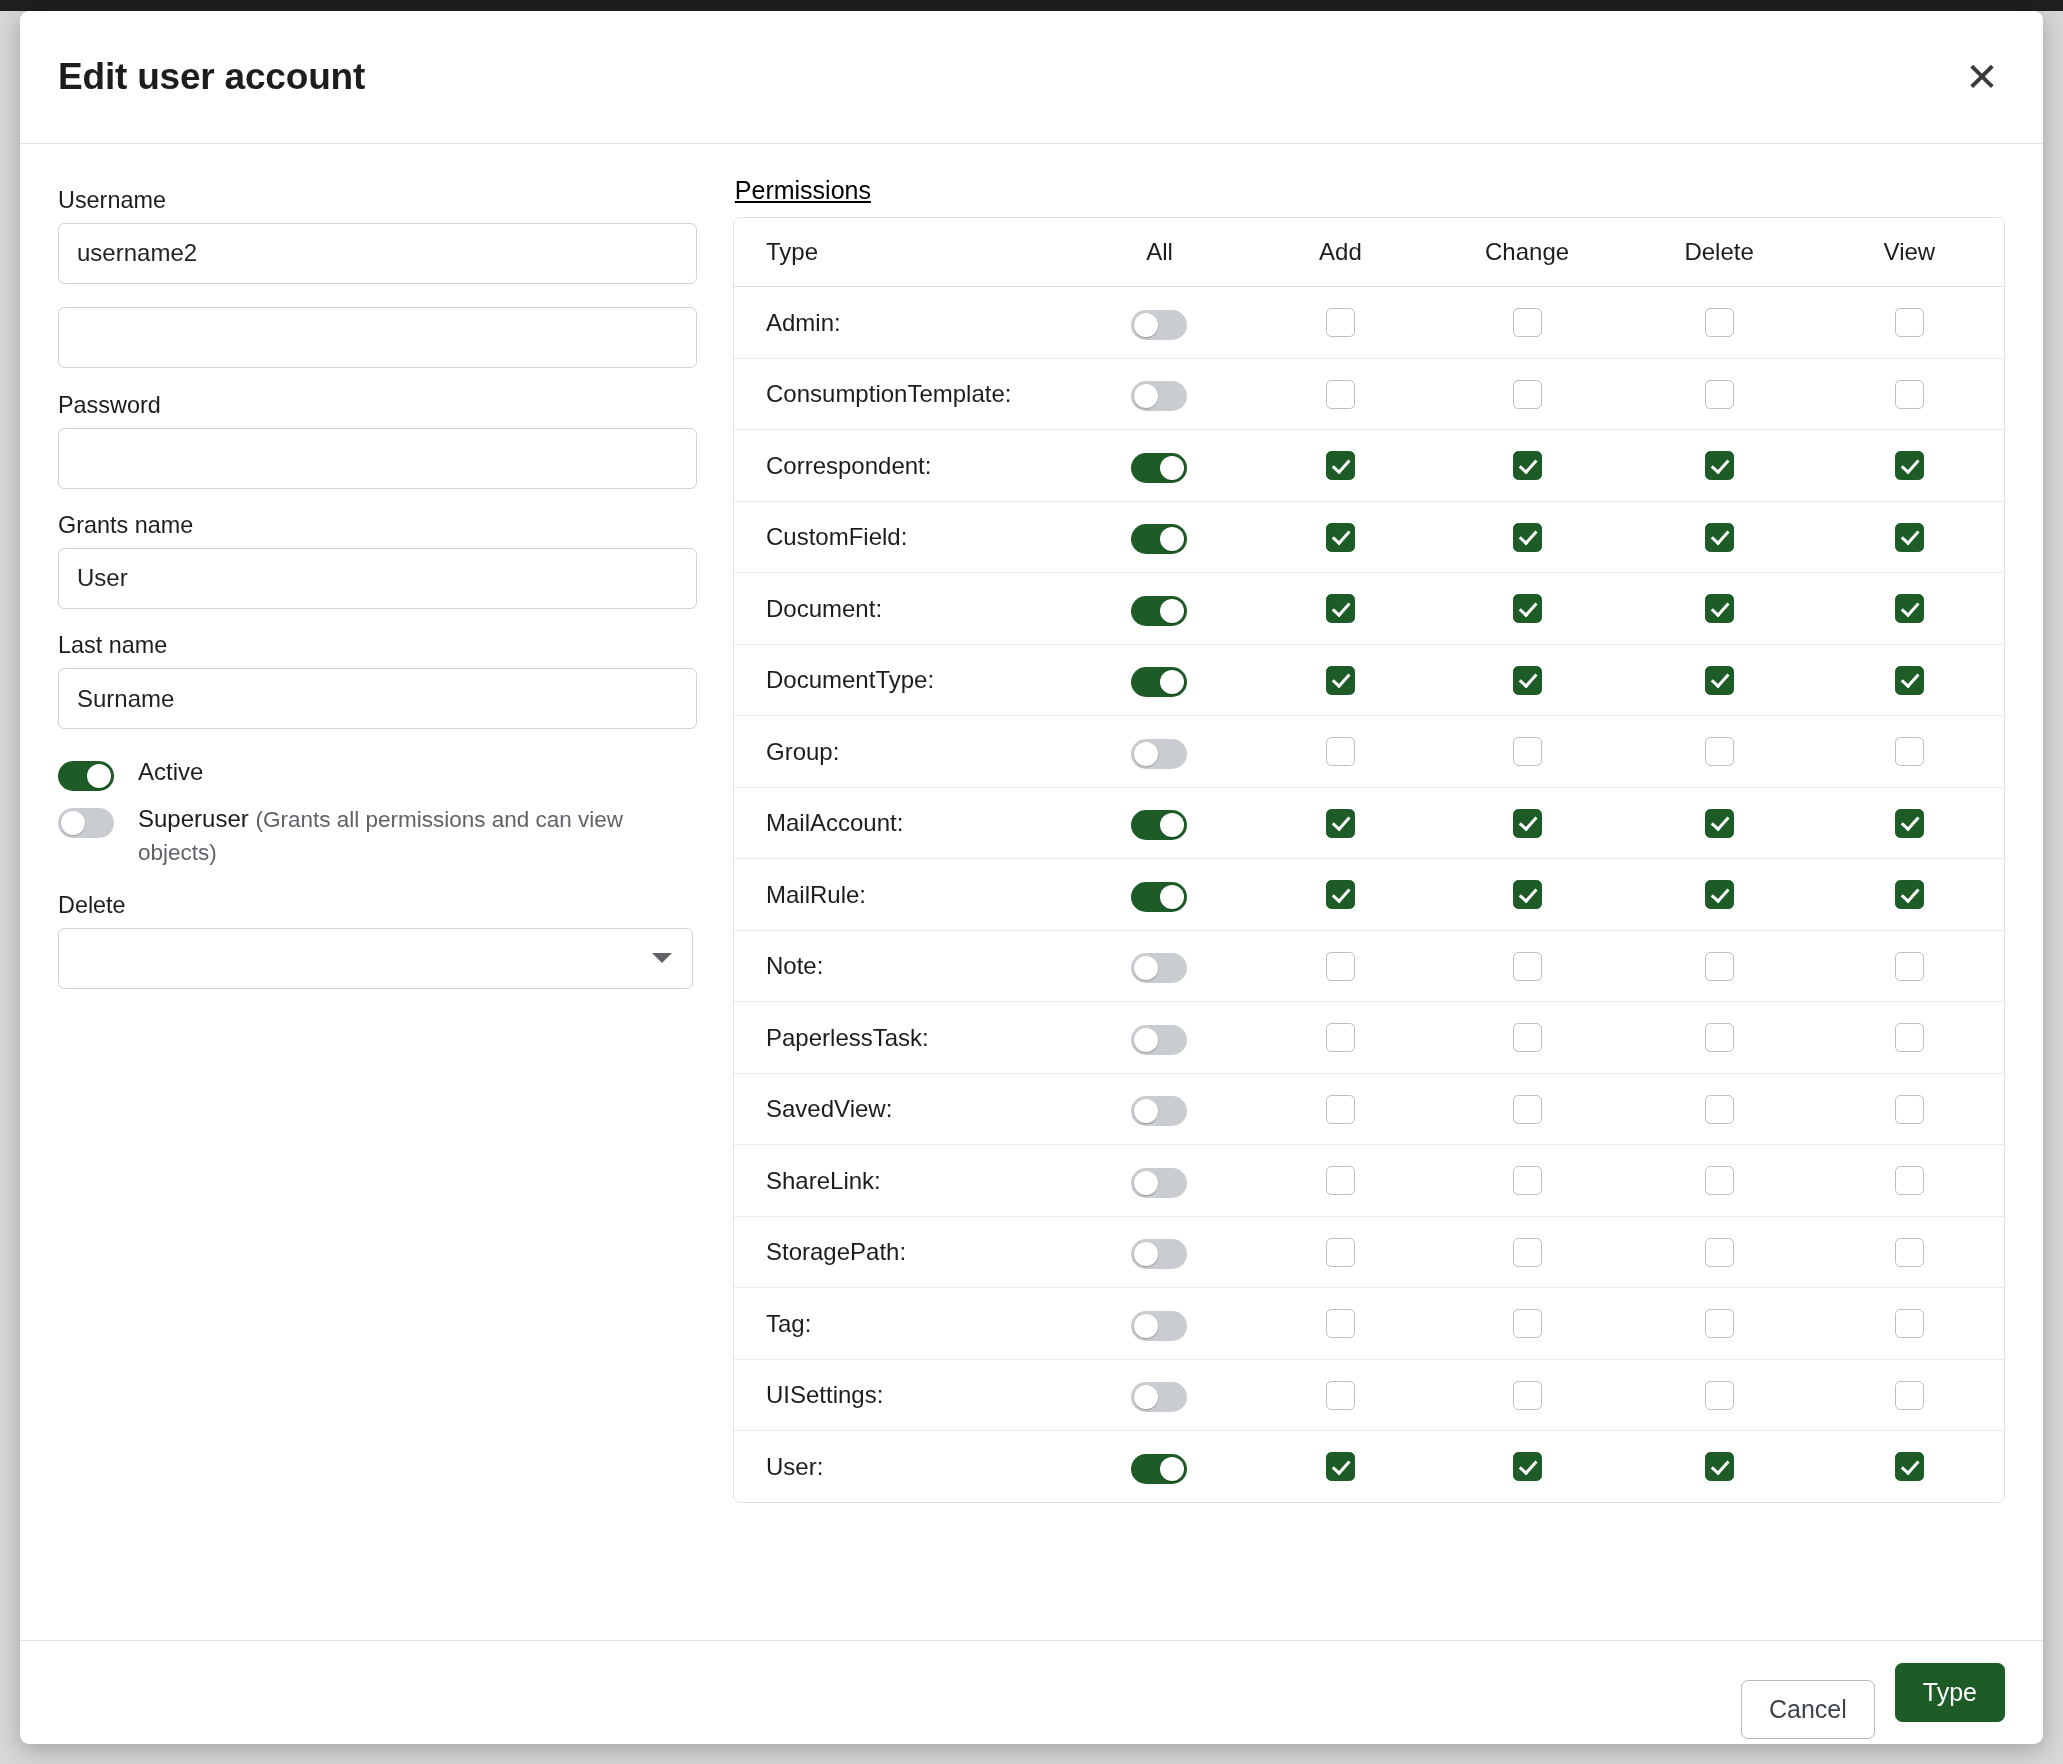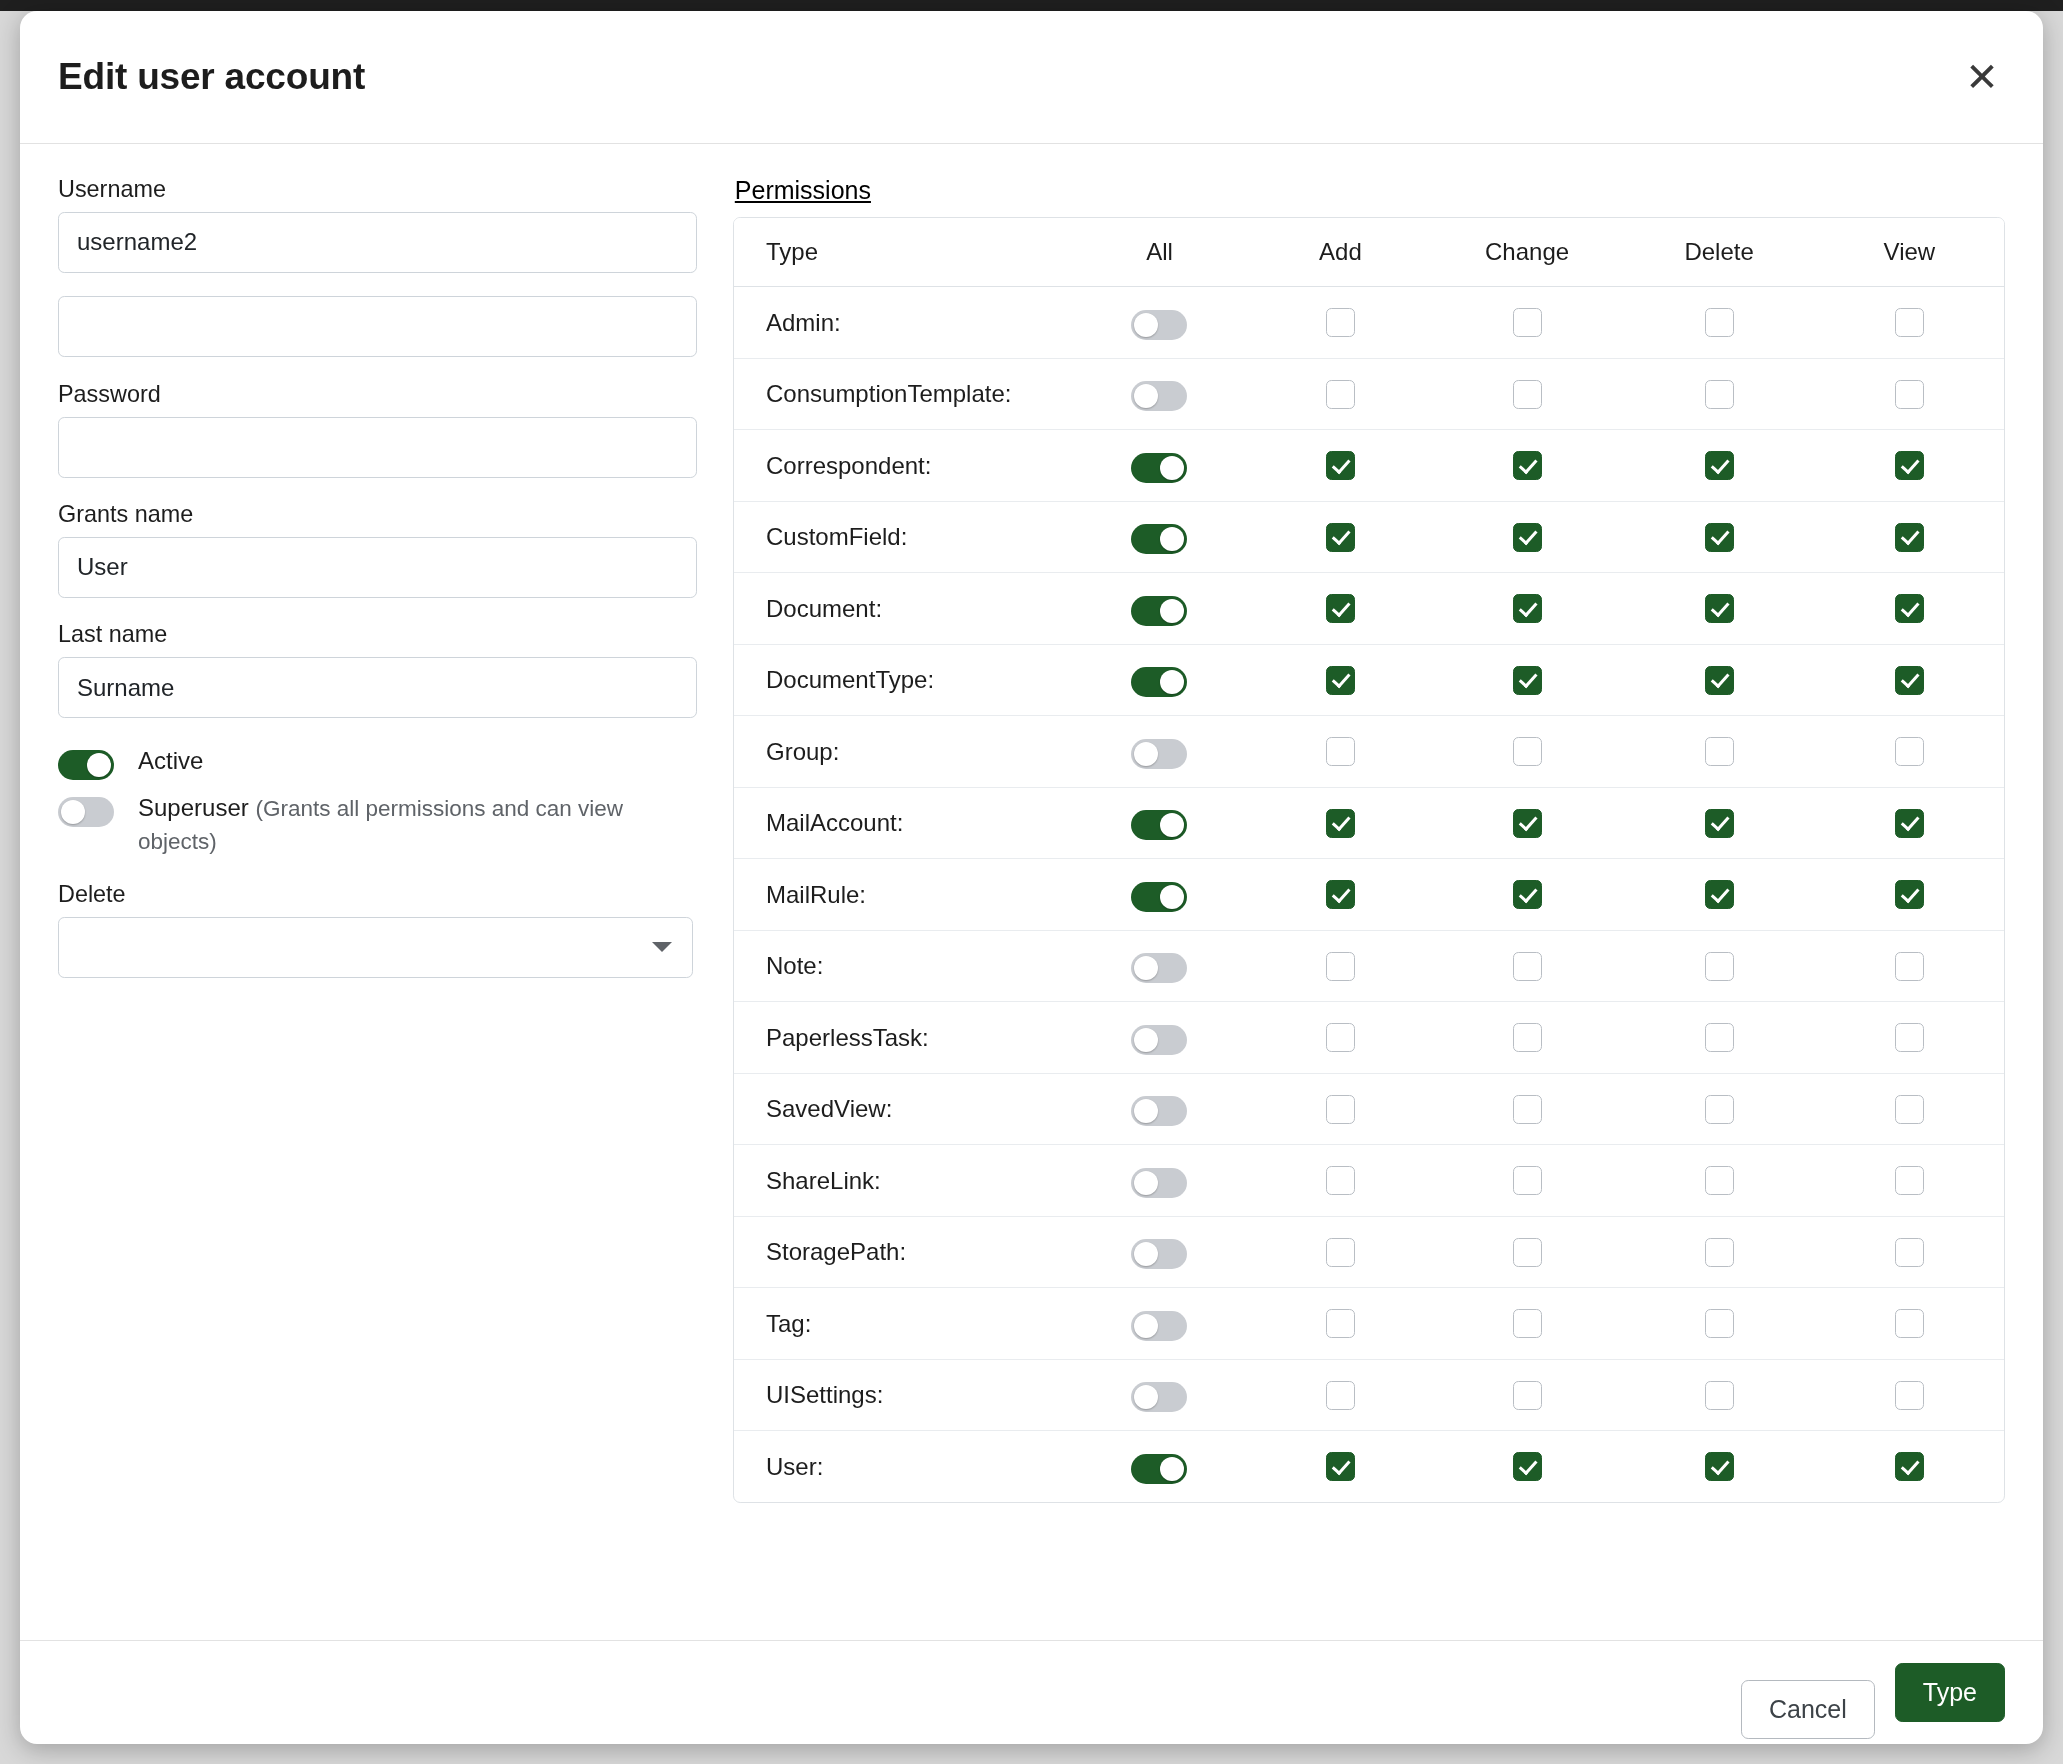--- a/index.html
+++ b/index.html
@@ -20,21 +20,21 @@
     height: 10.8px;
     background: #1f1f1f;
   }
   .modal {
     position: absolute;
     left: 20px;
     top: 10.8px;
     width: 2023px;
     height: 1733px;
     background: #ffffff;
-    border-radius: 17px;
+    border-radius: 9px;
     box-shadow: 0 5.4px 25px rgba(0,0,0,0.25);
     display: flex;
     flex-direction: column;
     overflow: hidden;
   }
   .modal-header {
     height: 133px;
     flex: 0 0 133px;
     border-bottom: 0.9px solid #e2e2e2;
     display: flex;
@@ -74,21 +74,21 @@
     width: 635px;
     flex: 0 0 635px;
   }
   .right-col {
     flex: 1 1 auto;
     min-width: 0;
   }
   .field-label {
     font-size: 23.4px;
     color: #1d1d1d;
-    margin: 0 0 9px 0;
+    margin: 11px 0 9px 0;
     display: block;
   }
   .field-group { margin-bottom: 23.4px; }
   .text-input {
     width: 639px;
     height: 61px;
     border: 0.9px solid #ced4da;
     border-radius: 6.3px;
     font-size: 24px;
     padding: 0 18px;

